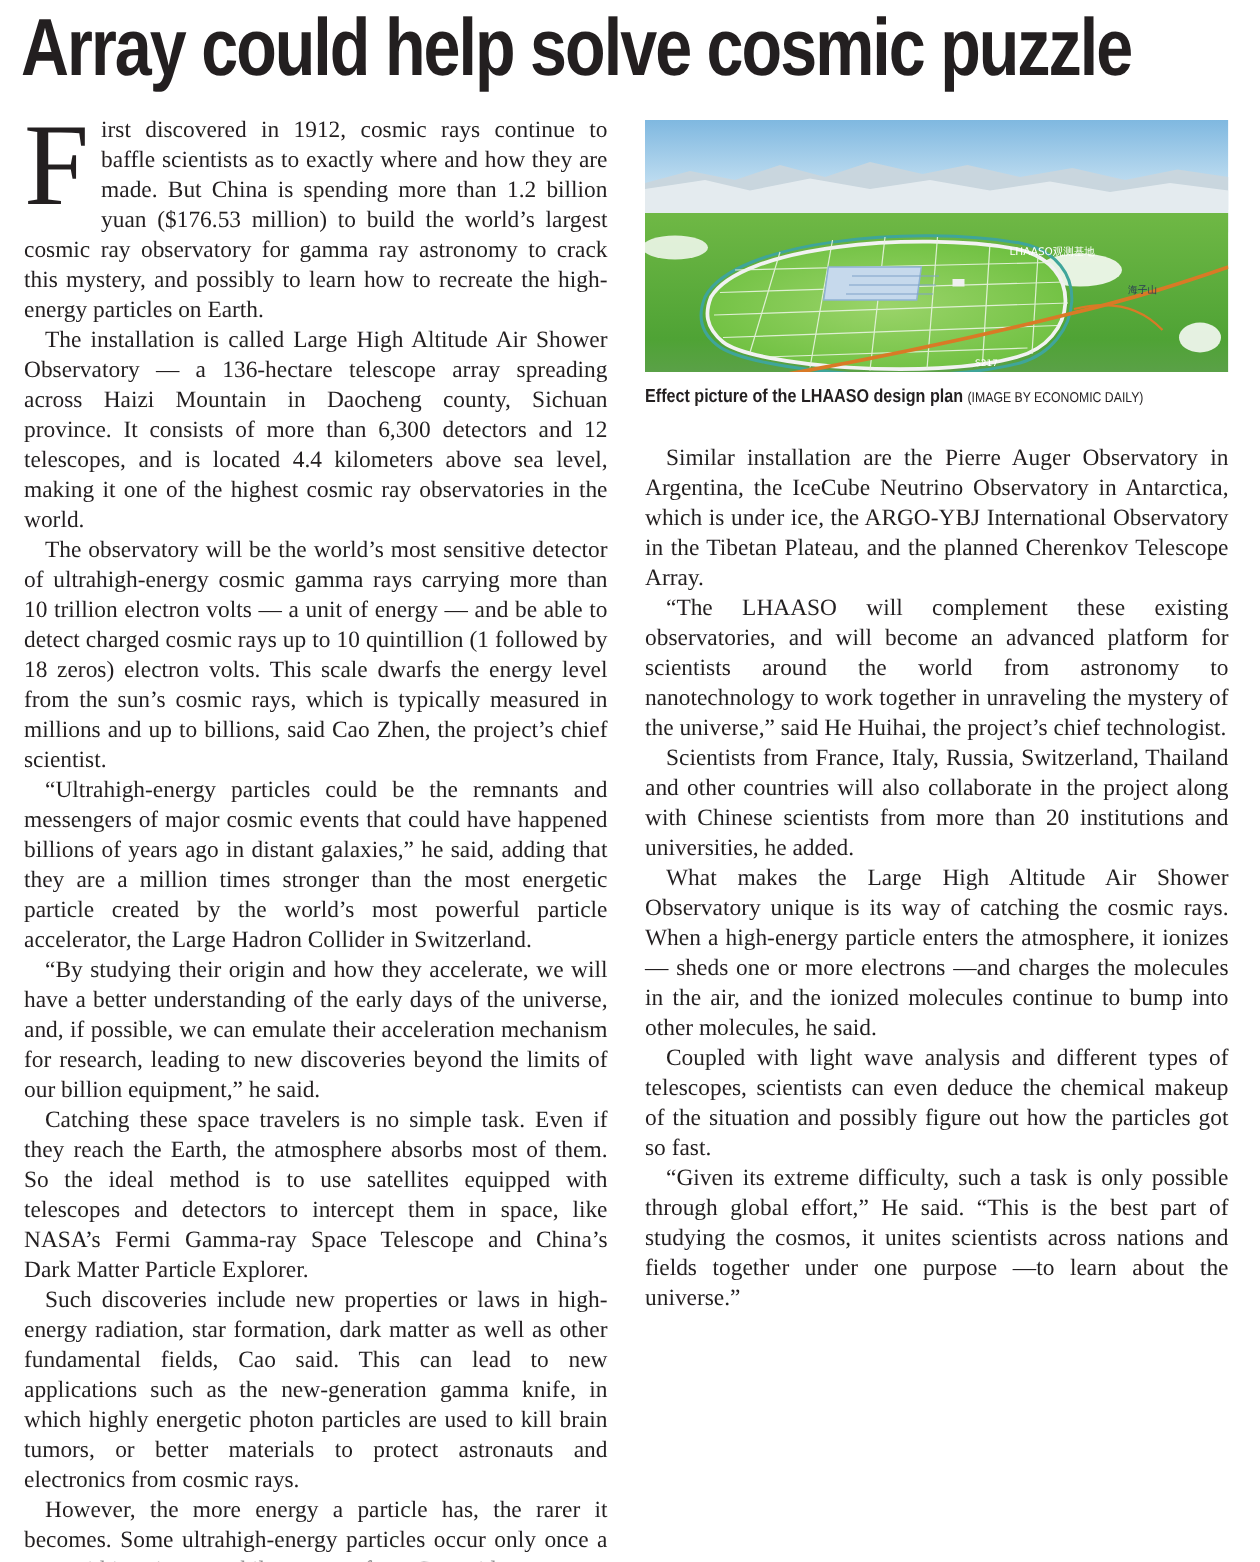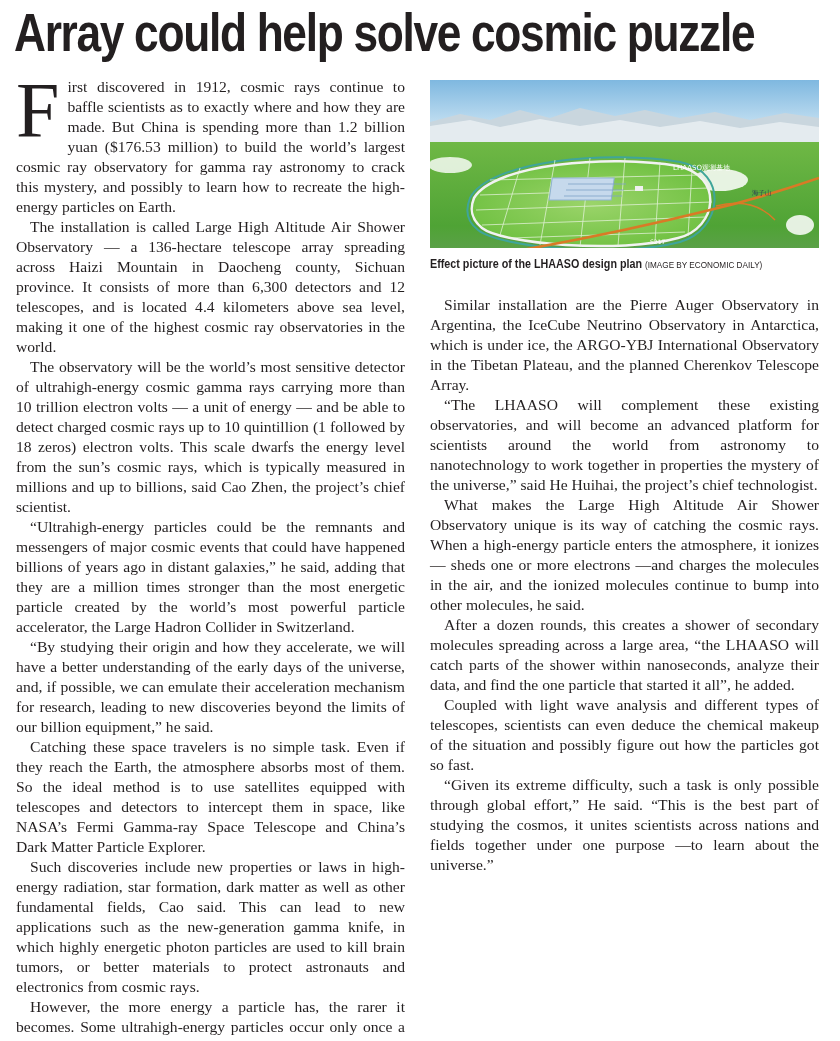--- a/index.html
+++ b/index.html
@@ -109,20 +109,20 @@
         <path d="M286 126 C310 120 330 124 345 140" fill="none" stroke="#d97a26" stroke-width="1.5"></path>
         <text x="243" y="90" font-family="DejaVu Sans, sans-serif" font-size="7" fill="#ffffff">LHAASO观测基地</text>
         <text x="322" y="115" font-family="DejaVu Sans, sans-serif" font-size="6.5" fill="#2b3a55">海子山</text>
         <text x="220" y="164" font-family="DejaVu Sans, sans-serif" font-size="6" fill="#ffffff">S217</text>
       </svg>
     </div>
     <figcaption class="caption"><span>Effect picture of the LHAASO design plan</span> <span class="credit">(IMAGE BY ECONOMIC DAILY)</span></figcaption>
   </figure>
   <div class="right-body">
     <p>Similar installation are the Pierre Auger Observatory in Argentina, the IceCube Neutrino Observatory in Antarctica, which is under ice, the ARGO-YBJ International Observatory in the Tibetan Plateau, and the planned Cherenkov Telescope Array.</p>
-    <p>“The LHAASO will complement these existing observatories, and will become an advanced platform for scientists around the world from astronomy to nanotechnology to work together in properties the mystery of the universe,” said He Huihai, the project’s chief technologist.</p>
+    <p>“The LHAASO will complement these existing observatories, and will become an advanced platform for scientists around the world from astronomy to nanotechnology to work together in unraveling the mystery of the universe,” said He Huihai, the project’s chief technologist.</p>
+    <p>Scientists from France, Italy, Russia, Switzerland, Thailand and other countries will also collaborate in the project along with Chinese scientists from more than 20 institutions and universities, he added.</p>
     <p>What makes the Large High Altitude Air Shower Observatory unique is its way of catching the cosmic rays. When a high-energy particle enters the atmosphere, it ionizes — sheds one or more electrons —and charges the molecules in the air, and the ionized molecules continue to bump into other molecules, he said.</p>
-    <p>After a dozen rounds, this creates a shower of secondary molecules spreading across a large area, “the LHAASO will catch parts of the shower within nanoseconds, analyze their data, and find the one particle that started it all”, he added.</p>
     <p>Coupled with light wave analysis and different types of telescopes, scientists can even deduce the chemical makeup of the situation and possibly figure out how the particles got so fast.</p>
     <p>“Given its extreme difficulty, such a task is only possible through global effort,” He said. “This is the best part of studying the cosmos, it unites scientists across nations and fields together under one purpose —to learn about the universe.”</p>
 
   </div>
 </div>
 
 </body></html>

